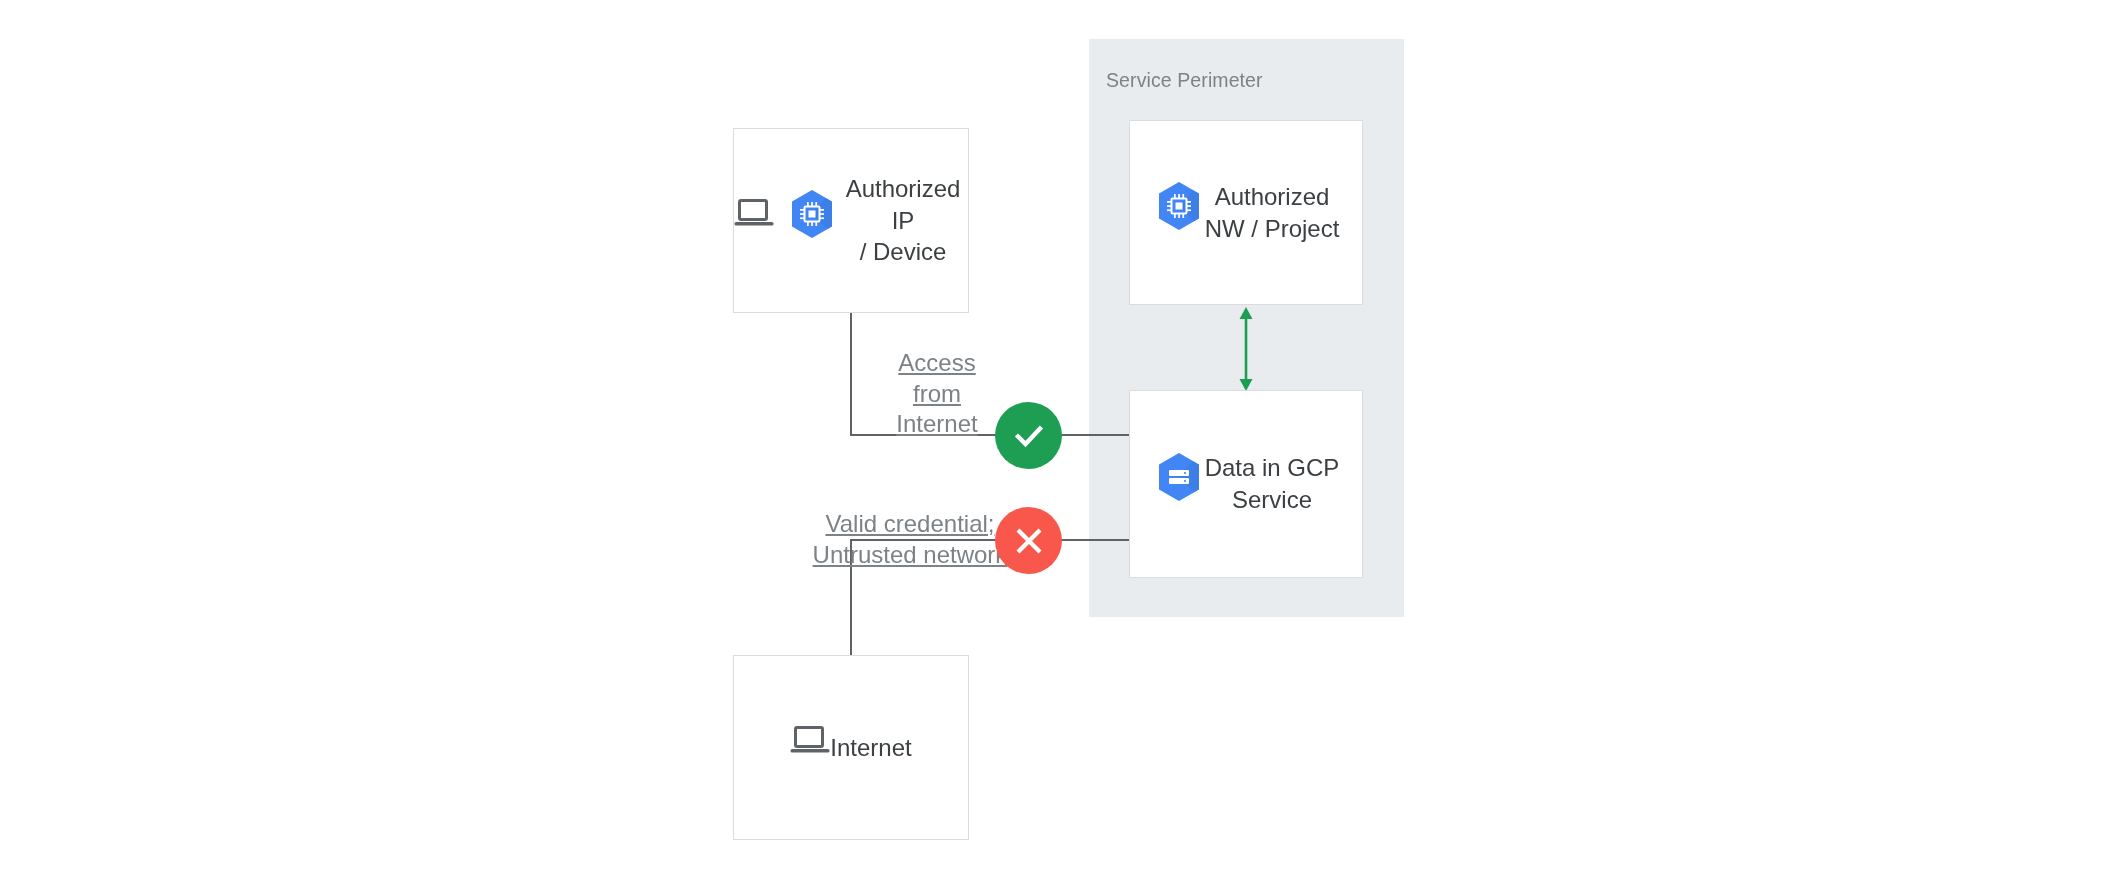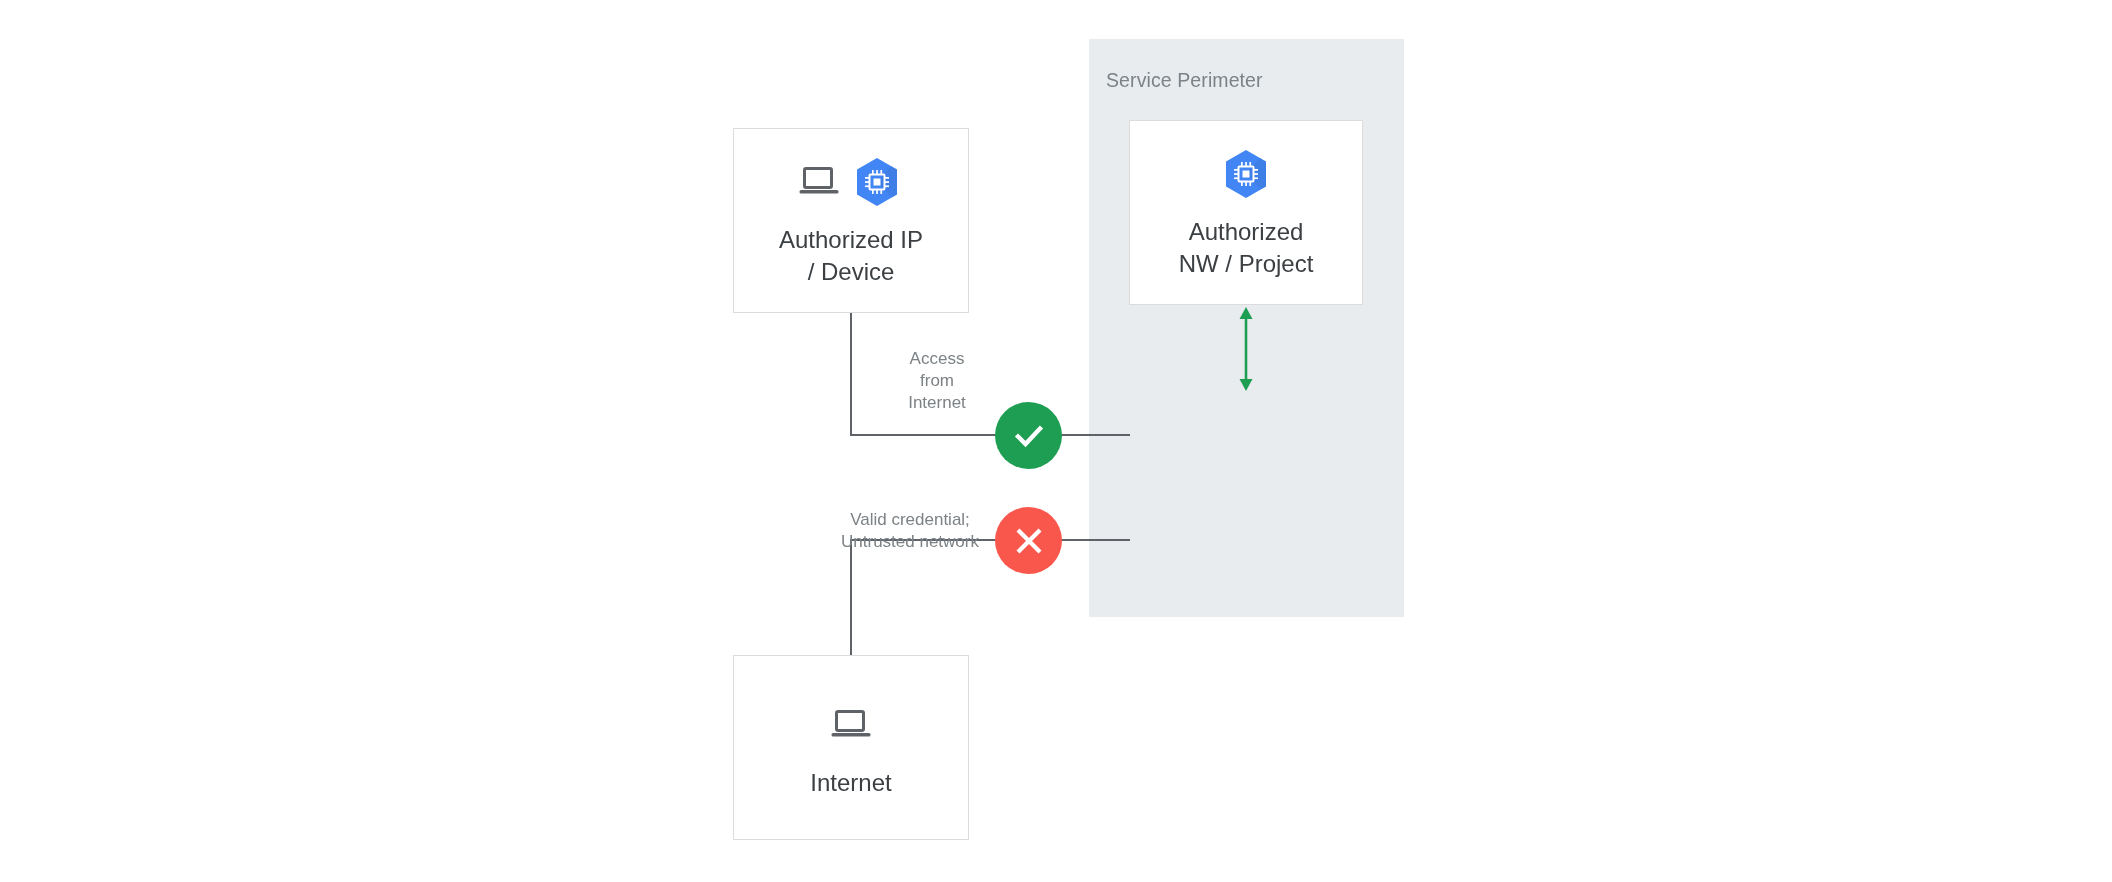--- a/index.html
+++ b/index.html
@@ -39,21 +39,21 @@
     white-space: nowrap;
   }
 
   
   .node {
     position: absolute;
     background: #ffffff;
     border: 1.6px solid #DCDCDC;
     box-sizing: border-box;
     display: flex;
-    flex-direction: column;
+    flex-direction: row;
     align-items: center;
     justify-content: center;
   }
   .node-icons {
     display: flex;
     align-items: center;
     justify-content: center;
     gap: 12px;
     height: 56px;
     margin-bottom: 14px;
@@ -109,25 +109,26 @@
     display: flex;
     align-items: center;
     justify-content: center;
   }
   #badge-allow { left: 995px; top: 402px; background: #1E9E53; }
   #badge-deny  { left: 995px; top: 507px; background: #F9574C; }
 
   
   .edge-label {
     position: absolute;
-    font-size: 17px;
+    font-size: 24px;
     line-height: 1.28;
     color: #7C8286;
     text-align: center;
     white-space: pre-line;
+    text-decoration: underline;
   }
   #label-access-from-internet { left: 862px; top: 348px; width: 150px; }
   #label-valid-credential     { left: 790px; top: 481px; width: 240px; margin-top: 28px; }
 </style>
 </head>
 <body>
 
 <div id="canvas">
 
   <div class="perimeter"></div>
@@ -215,20 +216,41 @@
           <rect x="34" y="21" width="4" height="1.7"></rect>
           <rect x="34" y="25.2" width="4" height="1.7"></rect>
           <rect x="34" y="29.4" width="4" height="1.7"></rect>
         </g>
       </svg>
     </div>
     <div class="node-label">Authorized
 NW / Project</div>
   </div>
 
+  <div class="node" id="node-data-gcp">
+    <div class="node-icons">
+      <svg class="icon-hex" width="52" height="52" viewBox="0 0 52 52">
+        <defs>
+          <clipPath id="hexclip3">
+            <polygon points="26,2 46,13.5 46,38.5 26,50 6,38.5 6,13.5"></polygon>
+          </clipPath>
+        </defs>
+        <polygon points="26,2 46,13.5 46,38.5 26,50 6,38.5 6,13.5" fill="#4285F4"></polygon>
+        <g clip-path="url(#hexclip3)">
+          <polygon points="26,26 52,52 52,10 40,10" fill="#3A76D8" opacity="0.45"></polygon>
+        </g>
+        <rect x="16" y="19" width="20" height="6" rx="1" fill="#ffffff"></rect>
+        <rect x="16" y="27" width="20" height="6" rx="1" fill="#ffffff"></rect>
+        <circle cx="32" cy="22" r="1.1" fill="#4285F4"></circle>
+        <circle cx="32" cy="30" r="1.1" fill="#4285F4"></circle>
+      </svg>
+    </div>
+    <div class="node-label">Data in GCP
+Service</div>
+  </div>
 
   <div class="node" id="node-internet">
     <div class="node-icons">
       <svg class="icon-laptop" width="40" height="34" viewBox="0 0 40 34">
         <rect x="5.5" y="3.5" width="27" height="19" rx="1.5" fill="none" stroke="#5F6368" stroke-width="3"></rect>
         <rect x="0.5" y="25" width="39" height="3.6" rx="1.6" fill="#5F6368"></rect>
       </svg>
     </div>
     <div class="node-label">Internet</div>
   </div>

